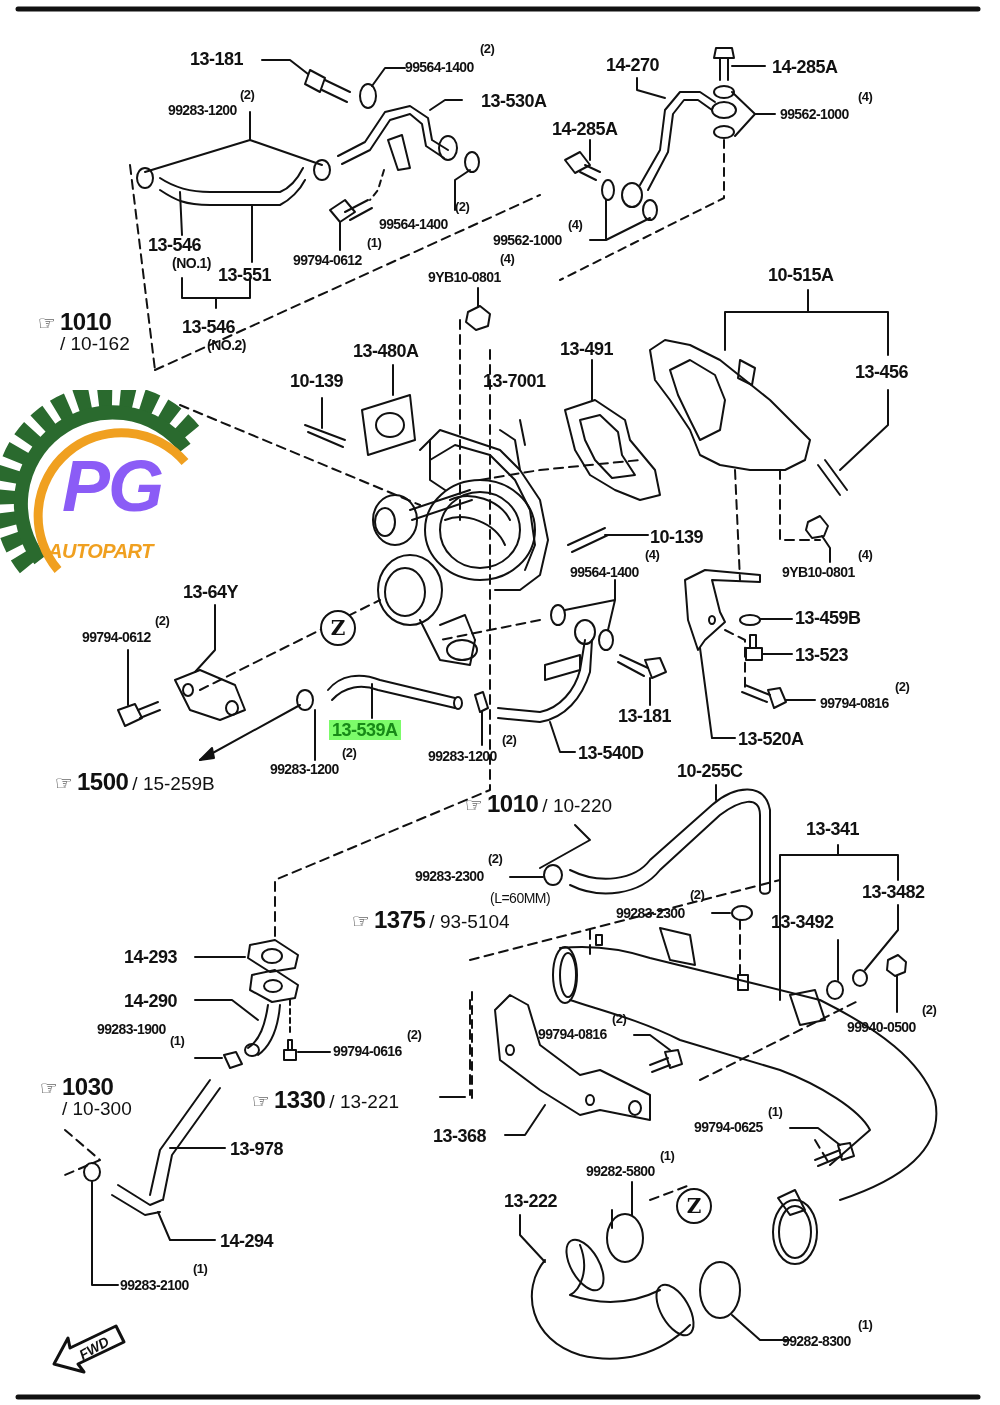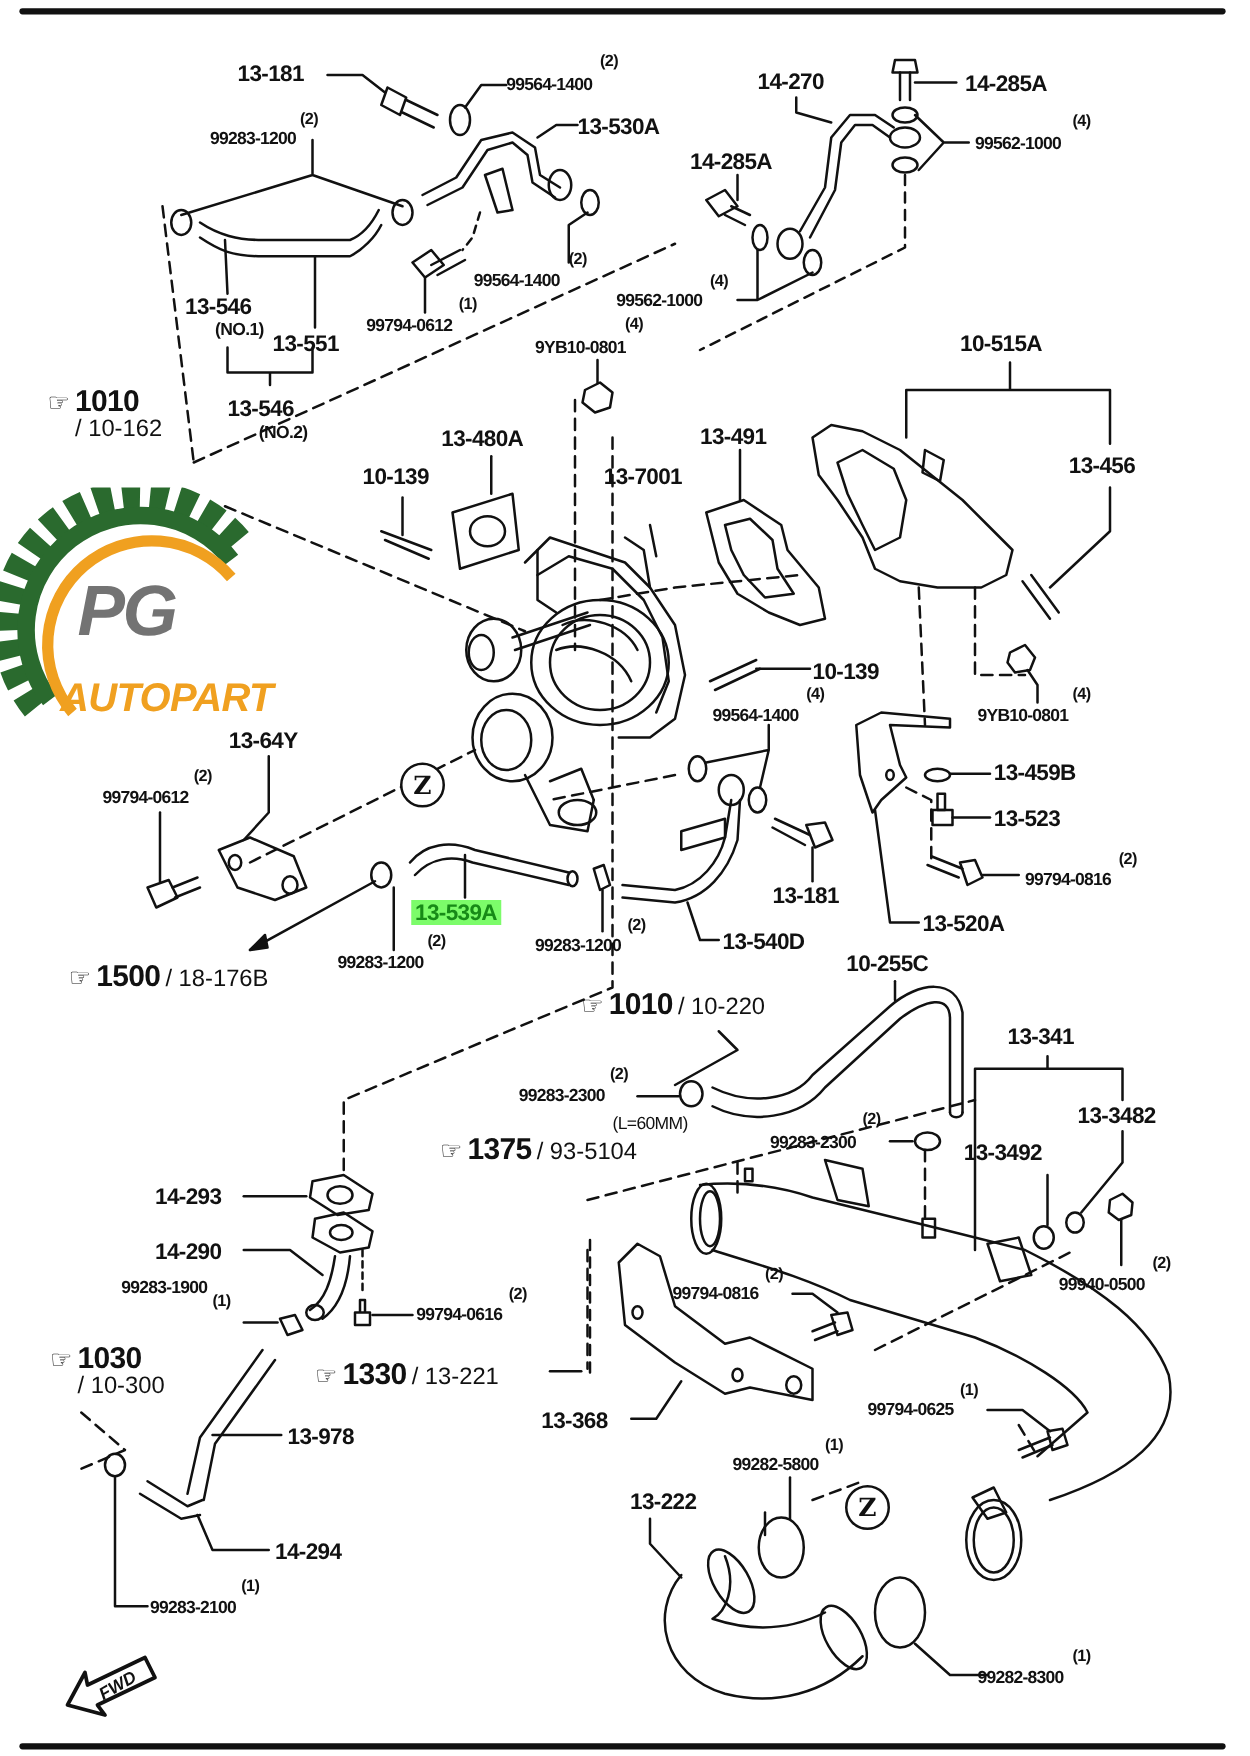--- a/index.html
+++ b/index.html
@@ -15,24 +15,24 @@
     .lbl.hl { background: #7CFC6A; color: #178a17; padding: 1px 3px; }
     .ref { position: absolute; white-space: nowrap; line-height: 1; display: flex; align-items: baseline; gap: 4px; }
     .ref .hand { font-size: 20px; font-weight: 400; }
     .ref .num { font-size: 24px; font-weight: 700; letter-spacing: -0.5px; }
     .ref .page { font-size: 19px; font-weight: 400; }
     .ref.stack { flex-direction: column; align-items: flex-start; gap: 0; }
     .zmark { position: absolute; width: 32px; height: 32px; border: 2.5px solid #111; border-radius: 50%;
              font-family: "DejaVu Serif", serif; font-weight: 700; font-size: 20px; display: flex;
              align-items: center; justify-content: center; background: #fff; }
     .logo { position: absolute; left: 0; top: 390px; width: 230px; height: 210px; }
-    .logo-pg { position: absolute; left: 62px; top: 66px; font-family: "Liberation Sans", sans-serif;
-               font-style: italic; font-weight: 700; font-size: 57px; color: #737373; letter-spacing: -2px; }
+    .logo-pg { position: absolute; left: 62px; top: 55px; font-family: "Liberation Sans", sans-serif;
+               font-style: italic; font-weight: 700; font-size: 72px; color: #8b5cf6; letter-spacing: -2px; }
     .logo-auto { position: absolute; left: 48px; top: 150px; font-family: "Liberation Sans", sans-serif;
-                 font-style: italic; font-weight: 700; font-size: 32px; color: #f0a020; letter-spacing: -0.5px; }
+                 font-style: italic; font-weight: 700; font-size: 20px; color: #f0a020; letter-spacing: -0.5px; }
     .fwd { position: absolute; left: 48px; top: 1318px; width: 80px; height: 60px; }
     .fwd-text { position: absolute; left: 78px; top: 1340px; font-style: italic; font-weight: 700; font-size: 14px;
                 transform: rotate(-30deg); }
   </style>
 </head>
 <body>
 
 <div id="stage">
 
   <svg class="art" viewBox="0 0 1000 1405" fill="none" stroke="#111" stroke-width="2" stroke-linecap="round" stroke-linejoin="round">
@@ -344,21 +344,21 @@
     </svg>
     <div class="logo-pg">PG</div>
     <div class="logo-auto">AUTOPART</div>
   </div>
 
   <div class="lbl" style="left:190px;top:50px">13-181</div>
   <div class="lbl qty" style="left:480px;top:42px">(2)</div>
   <div class="lbl sm" style="left:405px;top:60px">99564-1400</div>
   <div class="lbl qty" style="left:240px;top:88px">(2)</div>
   <div class="lbl sm" style="left:168px;top:103px">99283-1200</div>
-  <div class="lbl" style="left:462px;top:92px">13-530A</div>
+  <div class="lbl" style="left:481px;top:92px">13-530A</div>
 
   <div class="lbl" style="left:606px;top:56px">14-270</div>
   <div class="lbl" style="left:772px;top:58px">14-285A</div>
   <div class="lbl qty" style="left:858px;top:90px">(4)</div>
   <div class="lbl sm" style="left:780px;top:107px">99562-1000</div>
   <div class="lbl" style="left:552px;top:120px">14-285A</div>
   <div class="lbl qty" style="left:455px;top:200px">(2)</div>
   <div class="lbl sm" style="left:379px;top:217px">99564-1400</div>
   <div class="lbl qty" style="left:568px;top:218px">(4)</div>
   <div class="lbl sm" style="left:493px;top:233px">99562-1000</div>
@@ -439,21 +439,21 @@
   <div class="ref stack" style="left:38px;top:310px">
     <div style="display:flex;align-items:baseline;gap:4px">
       <span class="hand">☞</span>
       <span class="num">1010</span>
     </div>
     <span class="page" style="margin-left:22px">/ 10-162</span>
   </div>
   <div class="ref" style="left:55px;top:770px">
     <span class="hand">☞</span>
     <span class="num">1500</span>
-    <span class="page">/ 18-176B</span>
+    <span class="page">/ 15-259B</span>
   </div>
   <div class="ref" style="left:465px;top:792px">
     <span class="hand">☞</span>
     <span class="num">1010</span>
     <span class="page">/ 10-220</span>
   </div>
   <div class="ref" style="left:352px;top:908px">
     <span class="hand">☞</span>
     <span class="num">1375</span>
     <span class="page">/ 93-5104</span>

